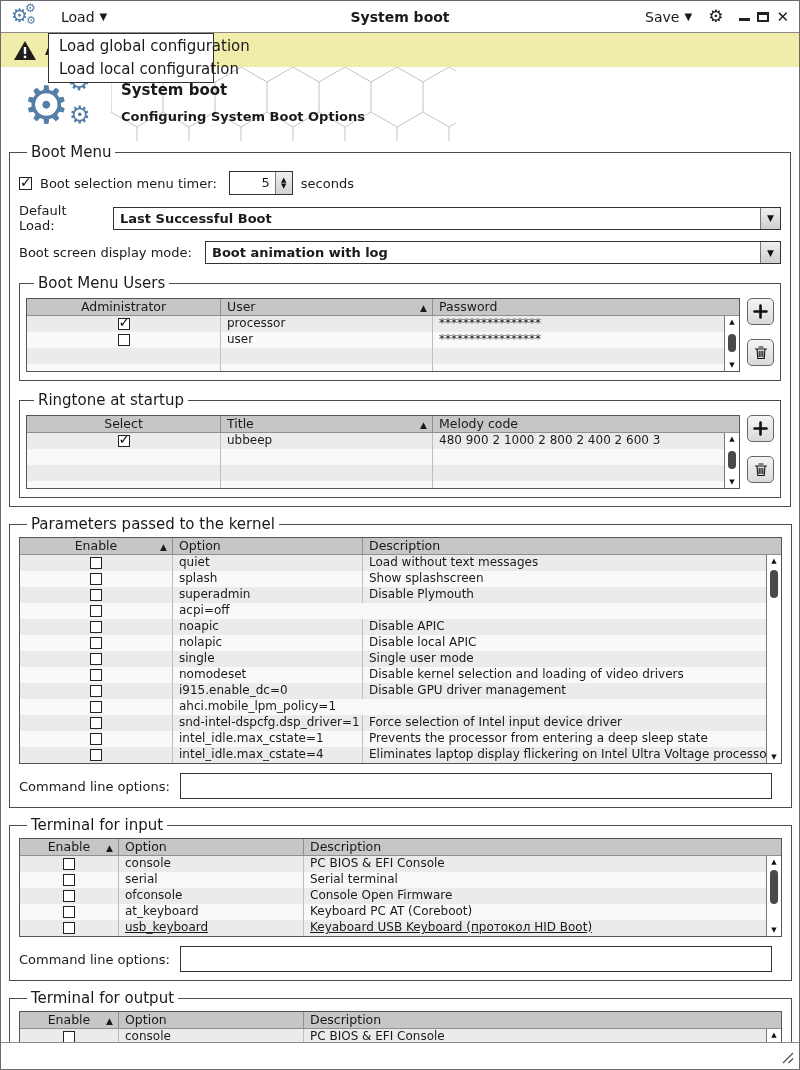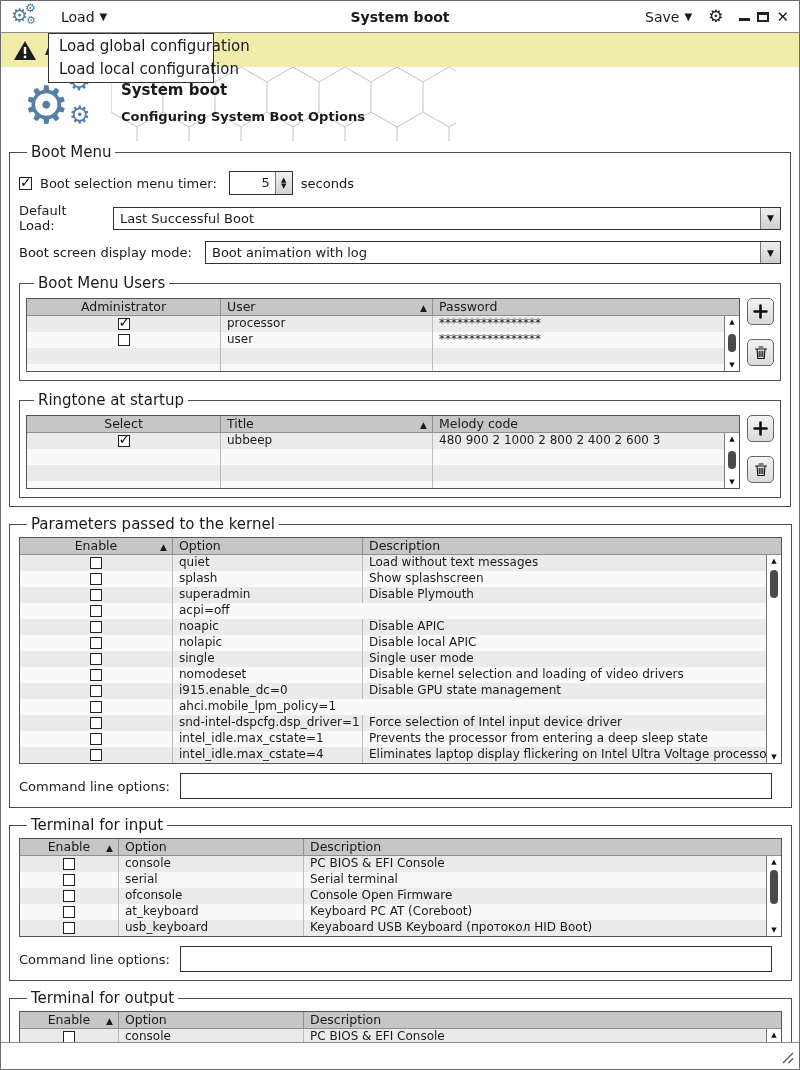--- a/index.html
+++ b/index.html
@@ -46,21 +46,21 @@
   .frow { display:flex; align-items:center; margin-top:6px; gap:8px; }
   
   .cb { display:inline-block; width:13px; height:13px; border:1px solid #222; background:#fff; position:relative; flex:none; }
   .cb.checked::after { content:"✓"; position:absolute; left:0px; top:-4px; font-size:14px; font-weight:bold; color:#111; }
   
   .spin { display:flex; border:1px solid #333; height:24px; width:64px; background:#fff; }
   .spin .val { flex:1; text-align:right; padding:3px 5px 0 0; font-size:13px; }
   .spin .btn { width:17px; border-left:1px solid #777; background:linear-gradient(#efefef,#d2d2d2); display:flex; flex-direction:column; align-items:center; justify-content:center; font-size:7px; line-height:6px; color:#111; }
   
   .combo { display:flex; border:1px solid #333; height:23px; background:#fff; flex:1; }
-  .combo .val { flex:1; padding:3px 6px 0; font-size:13px; white-space:nowrap; overflow:hidden; }
+  .combo .val { flex:1; padding:3px 6px 0; font-size:13px; white-space:nowrap; overflow:hidden;font-weight:bold; }
   .combo .btn { width:20px; border-left:1px solid #777; background:linear-gradient(#efefef,#cfcfcf); display:flex; align-items:center; justify-content:center; font-size:9px; color:#111; }
   
   .twrap { display:flex; align-items:flex-start; margin-top:2px; }
   .ttable { border:1px solid #555; background:#7dd3fc; position:relative; overflow:hidden; }
   .thead { display:grid; background:#c6c6c6; border-bottom:1px solid #8f8f8f; height:17px; }
   .thcell { font-size:12.5px; line-height:16px; padding-left:6px; position:relative; white-space:nowrap; overflow:hidden; }
   .thcell + .thcell { border-left:1px solid #8f8f8f; }
   .thcell.center { text-align:center; padding-left:0; }
   .sort { position:absolute; right:5px; top:1px; font-size:9px; }
   .tbody { position:relative; }
@@ -357,21 +357,21 @@
             <span class="cb"></span>
           </div>
           <div class="tcell">nomodeset</div>
           <div class="tcell">Disable kernel selection and loading of video drivers</div>
         </div>
         <div class="trow even" style="grid-template-columns: 152px 190px 1fr;">
           <div class="tcell center">
             <span class="cb"></span>
           </div>
           <div class="tcell">i915.enable_dc=0</div>
-          <div class="tcell">Disable GPU state management</div>
+          <div class="tcell">Disable GPU driver management</div>
         </div>
         <div class="trow odd" style="grid-template-columns: 152px 190px 1fr;">
           <div class="tcell center">
             <span class="cb"></span>
           </div>
           <div class="tcell">ahci.mobile_lpm_policy=1</div>
         </div>
         <div class="trow even" style="grid-template-columns: 152px 190px 1fr;">
           <div class="tcell center">
             <span class="cb"></span>
@@ -438,21 +438,21 @@
           <div class="tcell">ofconsole</div>
           <div class="tcell">Console Open Firmware</div>
         </div>
         <div class="trow odd" style="grid-template-columns: 98px 185px 1fr;">
           <div class="tcell center">
             <span class="cb"></span>
           </div>
           <div class="tcell">at_keyboard</div>
           <div class="tcell">Keyboard PC AT (Coreboot)</div>
         </div>
-        <div class="trow even" style="grid-template-columns: 98px 185px 1fr;">
+        <div class="trow even" style="grid-template-columns: 98px 185px 1fr; text-decoration: underline;">
           <div class="tcell center">
             <span class="cb"></span>
           </div>
           <div class="tcell">usb_keyboard</div>
           <div class="tcell">Keyaboard USB Keyboard (протокол HID Boot)</div>
         </div>
       </div>
     <div class="vscroll">
       <div class="sarr">▲</div>
       <div class="strack">

